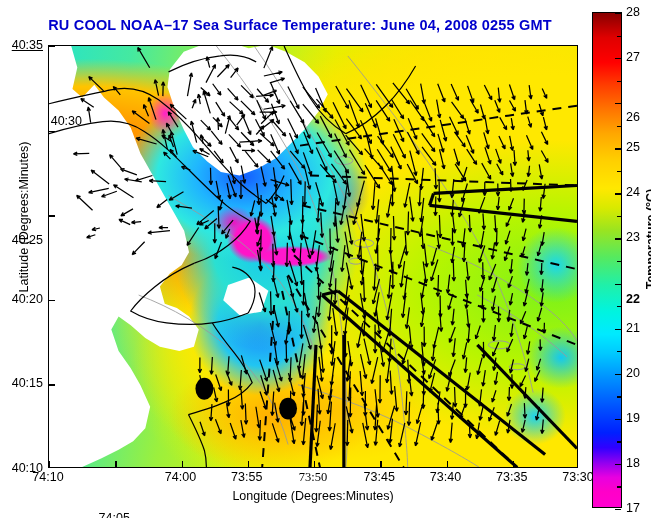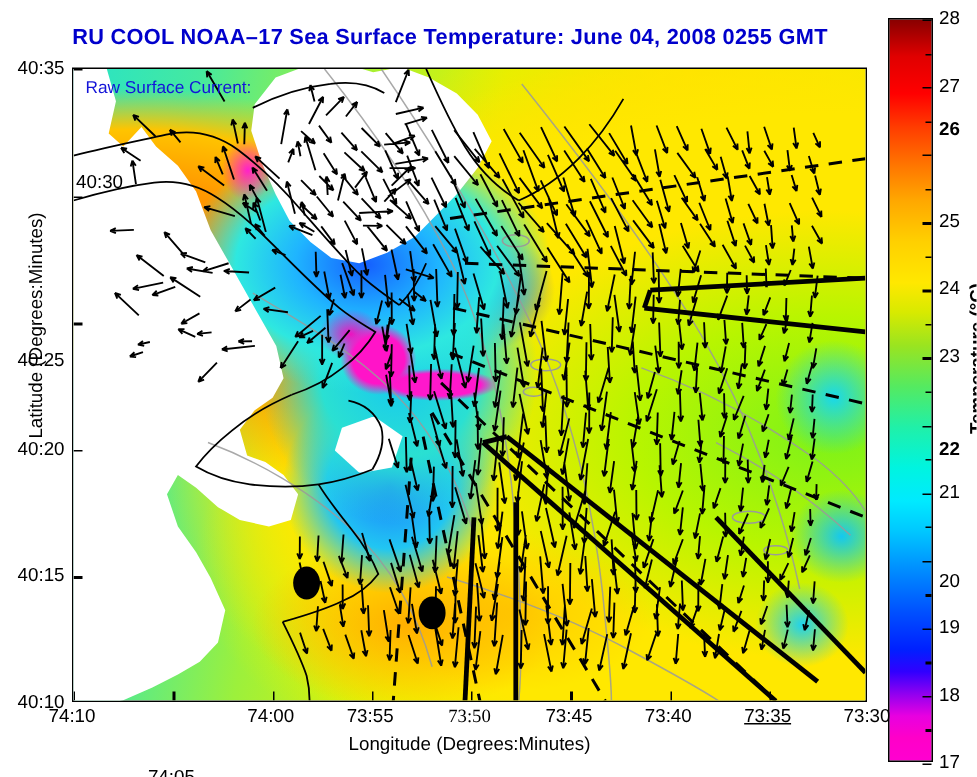--- a/index.html
+++ b/index.html
@@ -217,21 +217,20 @@
           </g>
       </g>
 
       <g fill="#000">
         <ellipse cx="156" cy="344" rx="9" ry="11"></ellipse>
         <ellipse cx="240" cy="364" rx="9" ry="11"></ellipse>
       </g>
     </svg>
 
     <div id="annot">
-      <div>Raw Surface Current:</div>
     </div>
 
   </div>
 <div class="tick x" style="left: 0px;"></div>
     <div class="tick x" style="left: 66.25px;"></div>
     <div class="tick x" style="left: 132.5px;"></div>
     <div class="tick x" style="left: 198.75px;"></div>
     <div class="tick x" style="left: 265px;"></div>
     <div class="tick x" style="left: 331.25px;"></div>
     <div class="tick x" style="left: 397.5px;"></div>
@@ -244,23 +243,23 @@
   </div>
 
 <div id="axis-layer">
     <div class="tlab x" style="left: 48px;">74:10</div>
     <div class="tlab x" style="left: 114.25px; margin-top: 41px;">74:05</div>
     <div class="tlab x" style="left: 180.5px;">74:00</div>
     <div class="tlab x" style="left: 246.75px;">73:55</div>
     <div class="tlab x" style="left: 313px; font-family: Liberation Serif, serif;">73:50</div>
     <div class="tlab x" style="left: 379.25px;">73:45</div>
     <div class="tlab x" style="left: 445.5px;">73:40</div>
-    <div class="tlab x" style="left: 511.75px; text-decoration: underline;">73:35</div>
+    <div class="tlab x" style="left: 511.75px;">73:35</div>
     <div class="tlab x" style="left: 578px;">73:30</div>
-    <div class="tlab y" style="top: 45px; left: 0px; width: 43px;">40:35</div>
+    <div class="tlab y" style="top: 45px; left: 0px; width: 43px; text-decoration: underline;">40:35</div>
     <div class="tlab y" style="top: 121px; left: 0px; width: 43px; padding-left: 39px;">40:30</div>
     <div class="tlab y" style="top: 214.2px; left: 0px; width: 43px; margin-top: 26px;">40:25</div>
     <div class="tlab y" style="top: 298.8px; left: 0px; width: 43px;">40:20</div>
     <div class="tlab y" style="top: 383.4px; left: 0px; width: 43px;">40:15</div>
     <div class="tlab y" style="top: 468px; left: 0px; width: 43px;">40:10</div>
   </div>
 
 <div id="xlabel">Longitude (Degrees:Minutes)</div>
 <div id="ylabel">Latitude (Degrees:Minutes)</div>
 
@@ -285,24 +284,24 @@
     <div class="ctick minor" style="top: 248px;"></div>
     <div class="ctick minor" style="top: 202.909px;"></div>
     <div class="ctick minor" style="top: 157.818px;"></div>
     <div class="ctick minor" style="top: 112.727px;"></div>
     <div class="ctick minor" style="top: 67.6364px;"></div>
     <div class="ctick minor" style="top: 22.5455px;"></div>
   </div>
 <div id="cbar-ticks">
     <div class="clab" style="top: 12px;">28</div>
     <div class="clab" style="top: 57.0909px;">27</div>
-    <div class="clab" style="top: 86px; font-weight: bold;">26</div>
+    <div class="clab" style="top: 117px;">26</div>
     <div class="clab" style="top: 147.273px;">25</div>
     <div class="clab" style="top: 192.364px;">24</div>
     <div class="clab" style="top: 237.455px;">23</div>
     <div class="clab" style="top: 299px; font-weight: bold;">22</div>
     <div class="clab" style="top: 327.636px;">21</div>
-    <div class="clab" style="top: 387px;">20</div>
+    <div class="clab" style="top: 373px;">20</div>
     <div class="clab" style="top: 417.818px;">19</div>
     <div class="clab" style="top: 462.909px;">18</div>
     <div class="clab" style="top: 508px;">17</div>
   </div>
 <div id="cbar-label">Temperature (°C)</div>
 
 </body></html>

